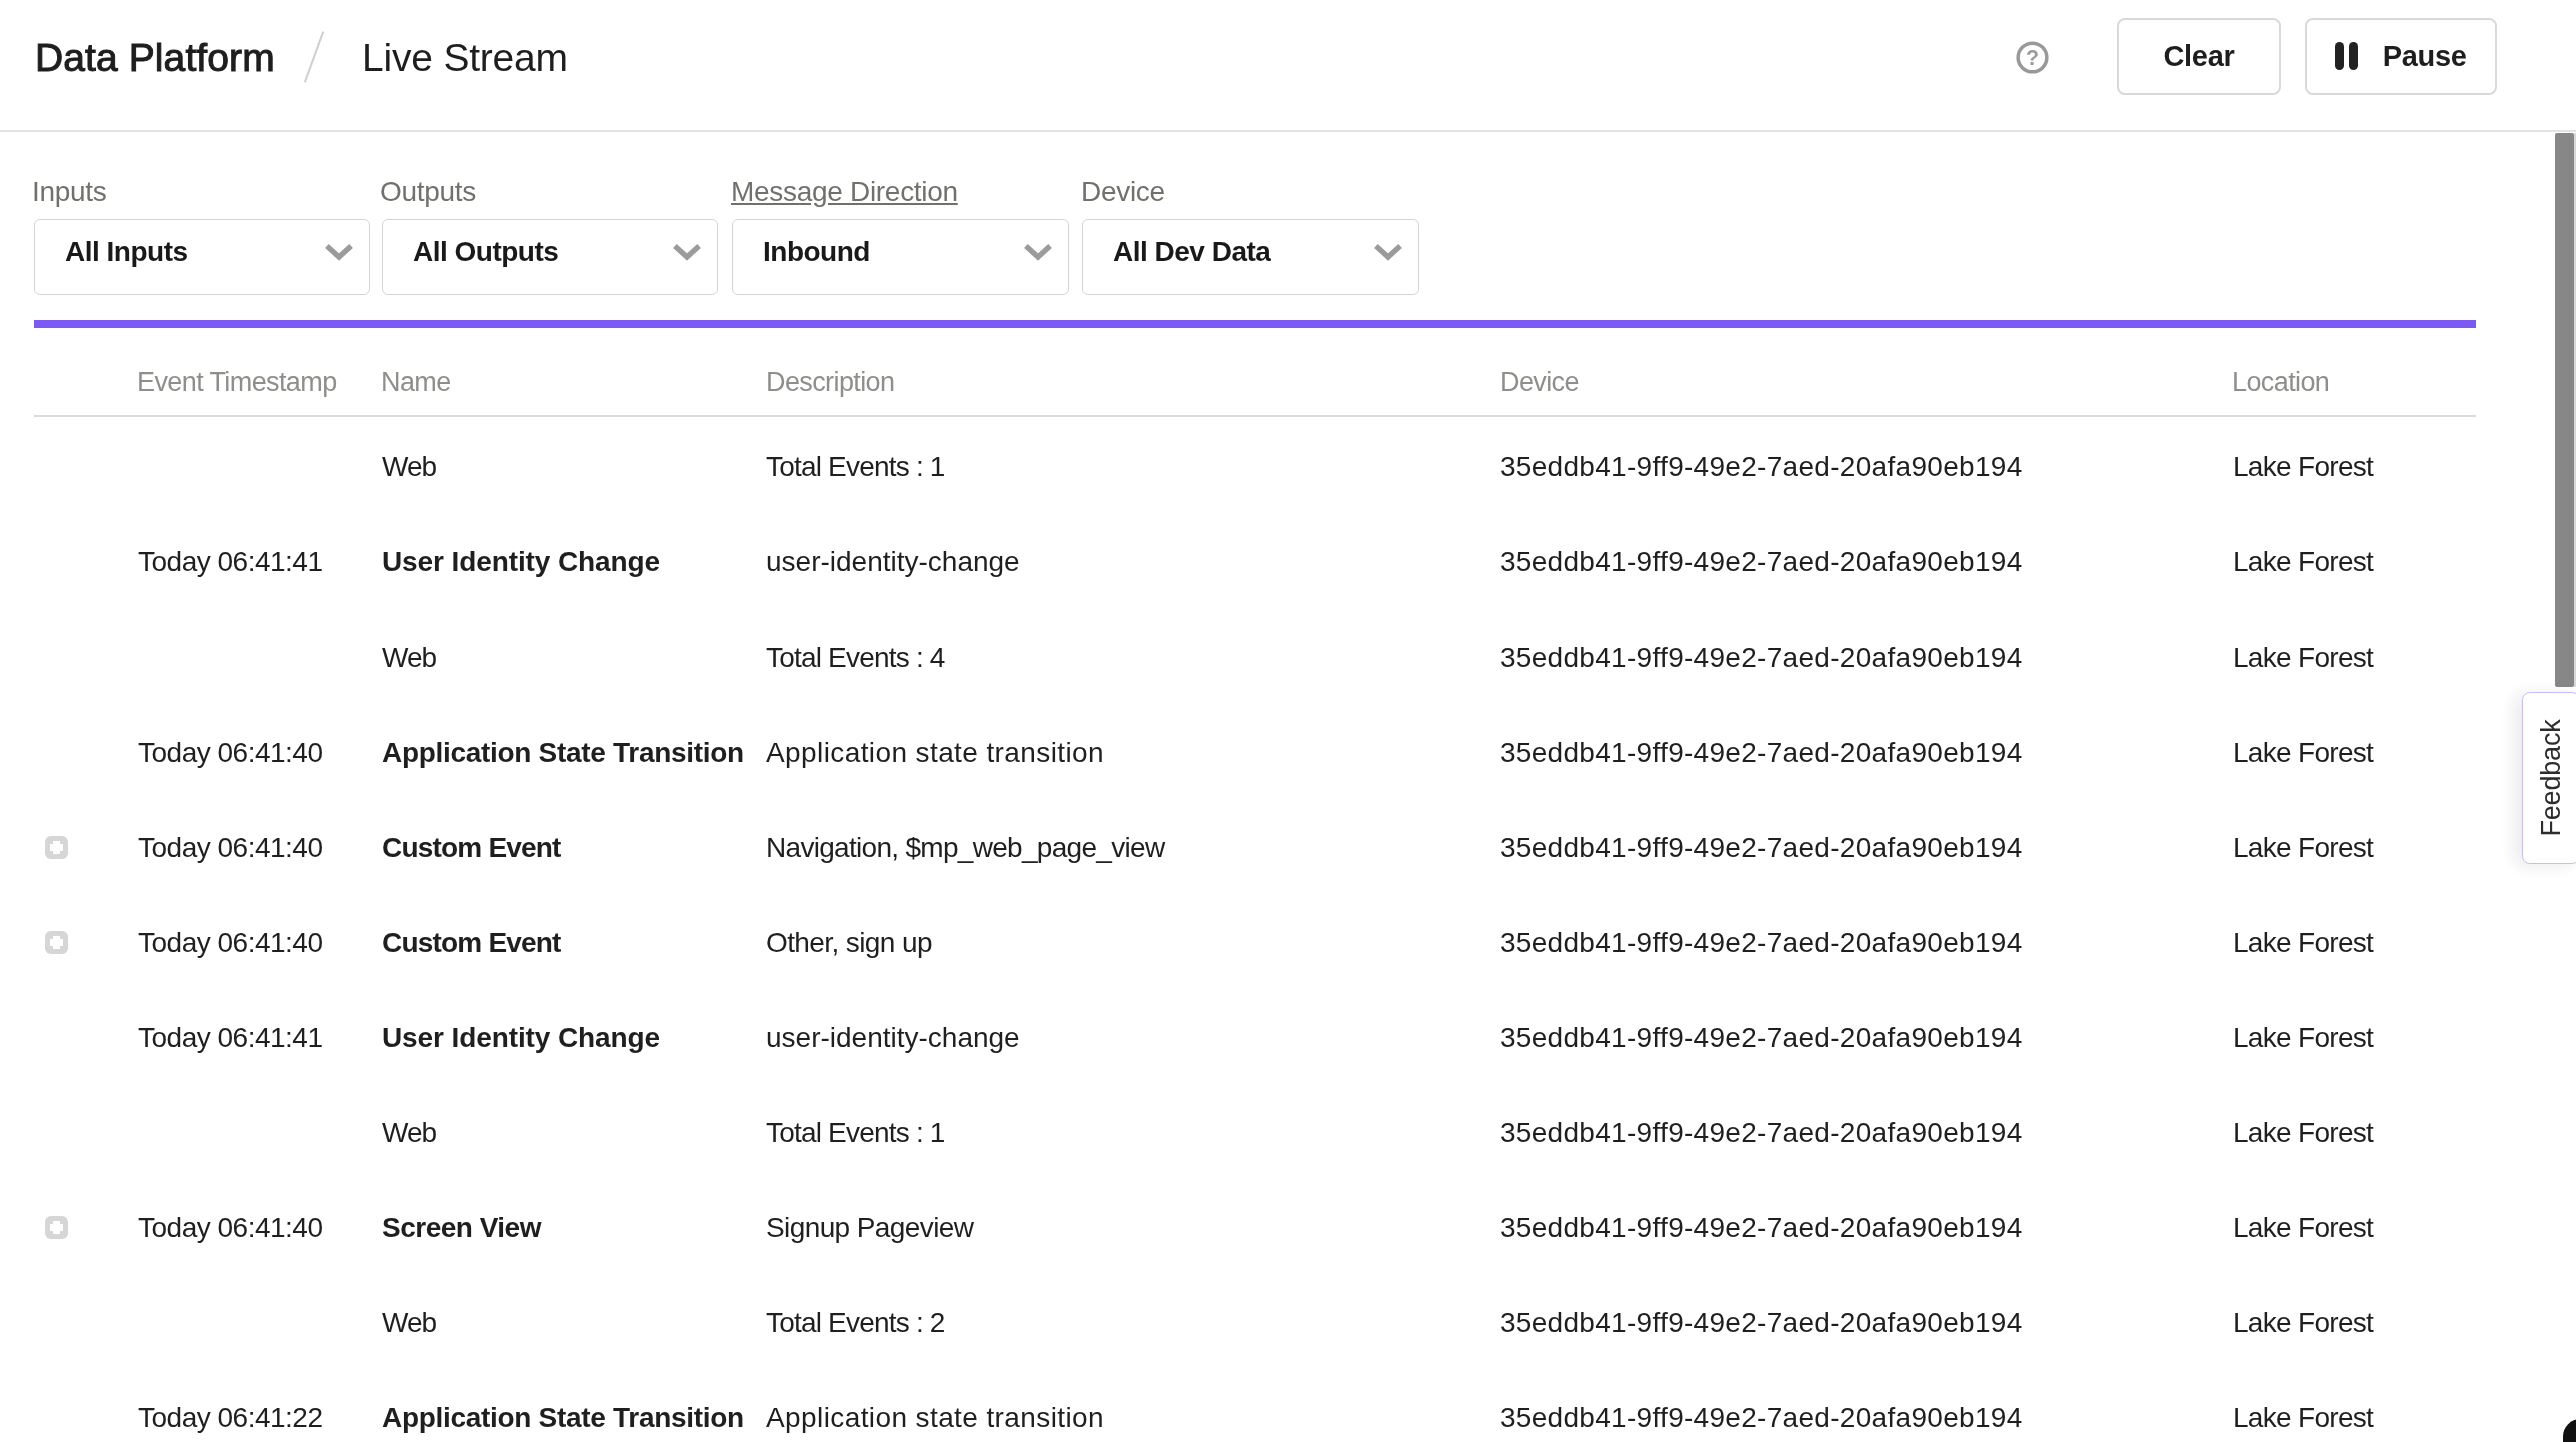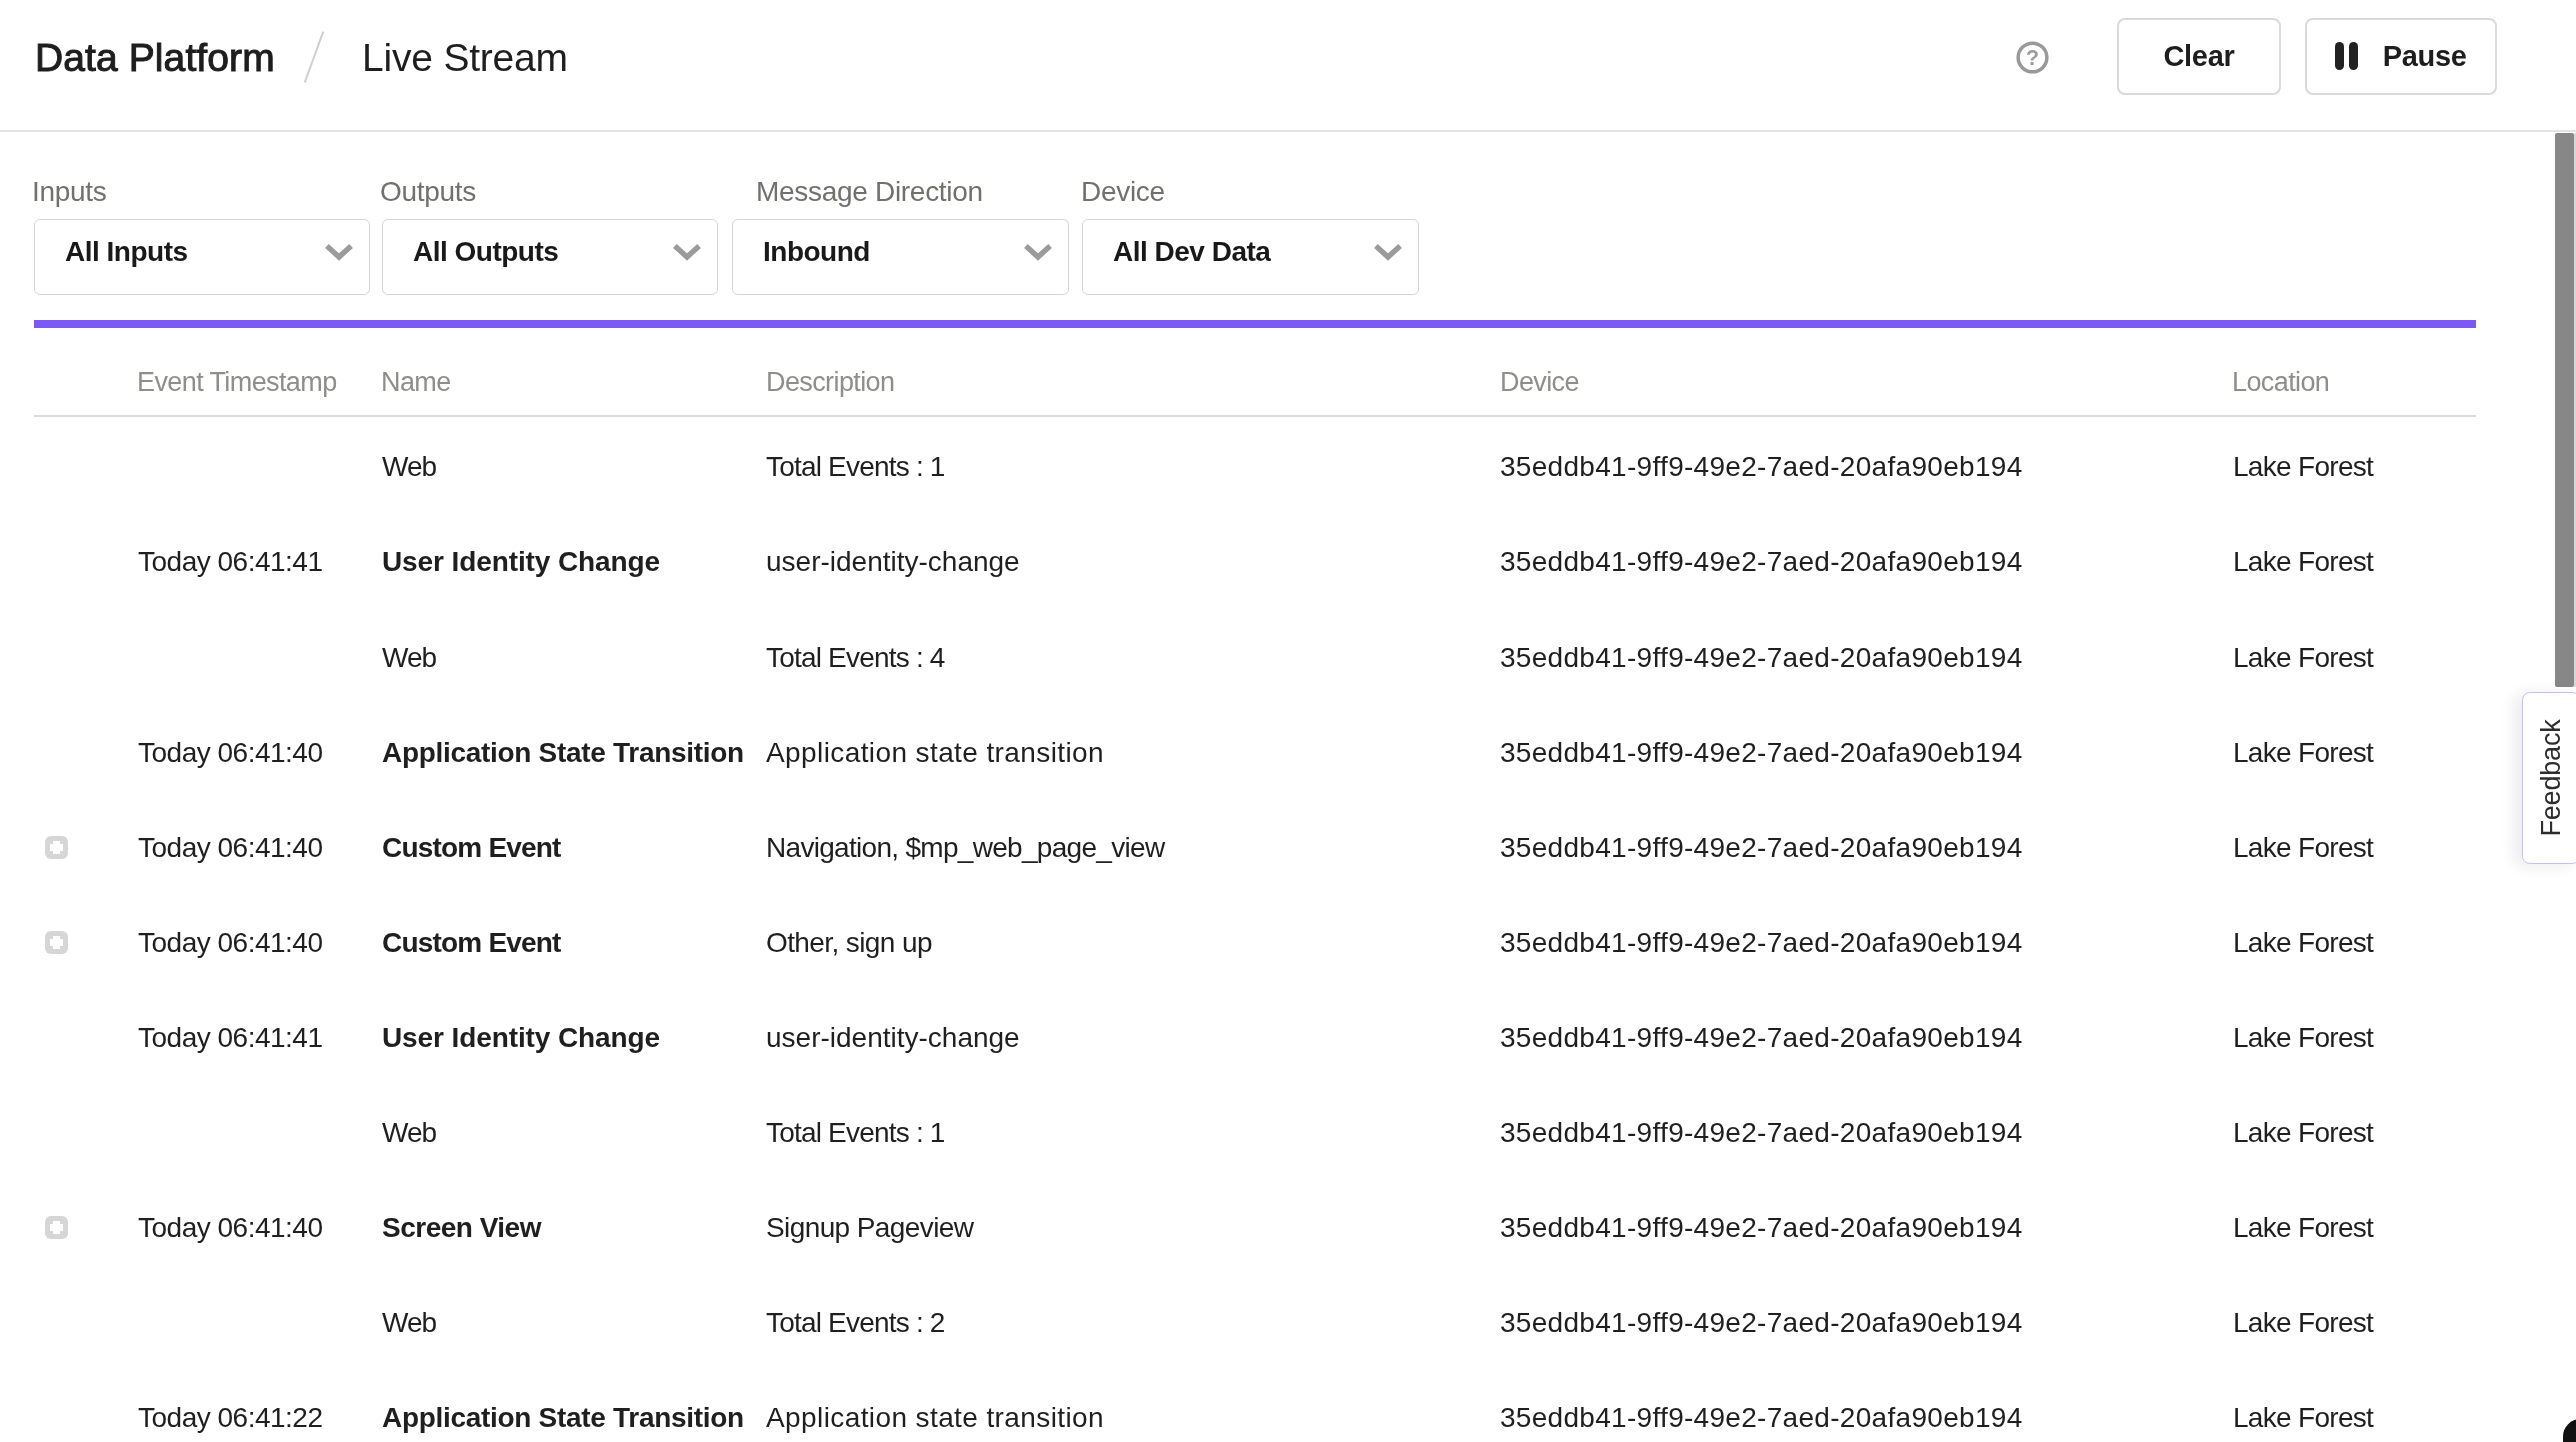--- a/index.html
+++ b/index.html
@@ -51,21 +51,21 @@
 <svg class="abs qicon" width="33" height="33" viewBox="0 0 34 34">
   <circle cx="17" cy="17" r="14.8" fill="none" stroke="#999999" stroke-width="3.6"></circle>
   <text x="17" y="24.5" font-size="22" font-weight="bold" fill="#9c9c9c" text-anchor="middle" font-family="Liberation Sans">?</text>
 </svg>
 
 <div class="abs btn btn-clear">Clear</div>
 <div class="abs btn btn-pause"><span class="pbar" style="margin-right:4.9px;"></span><span class="pbar" style="margin-right:25px;"></span>Pause</div>
 
 <div class="abs flabel" style="left:32px;">Inputs</div>
 <div class="abs flabel" style="left:380px;">Outputs</div>
-<div class="abs flabel" style="left:756px;">Message Direction</div>
+<div class="abs flabel" style="left:731px;text-decoration:underline;">Message Direction</div>
 <div class="abs flabel" style="left:1081px;">Device</div>
 
 <div class="abs dd" style="left:34px; width:336px;">
       <span class="ddtext">All Inputs</span>
   <svg class="chev" width="30" height="17.5" viewBox="0 0 31 18">
         <path d="M3 3 L15.5 14.5 L28 3" fill="none" stroke="#9b9b9b" stroke-width="5.5" stroke-linecap="butt" stroke-linejoin="miter"></path>
       </svg>
     </div>
 <div class="abs dd" style="left:382px; width:336px;">
       <span class="ddtext">All Outputs</span>

